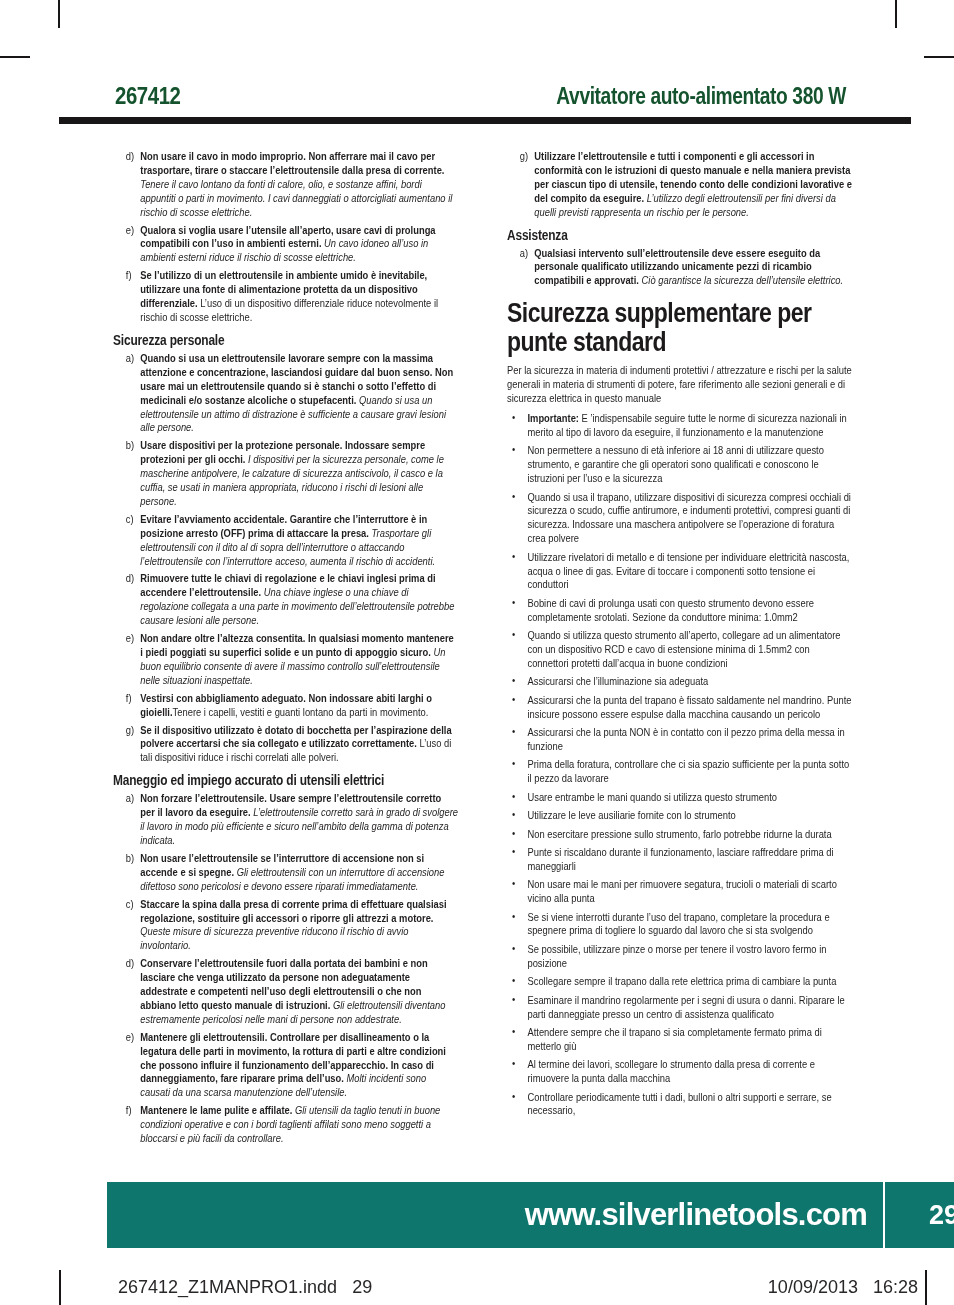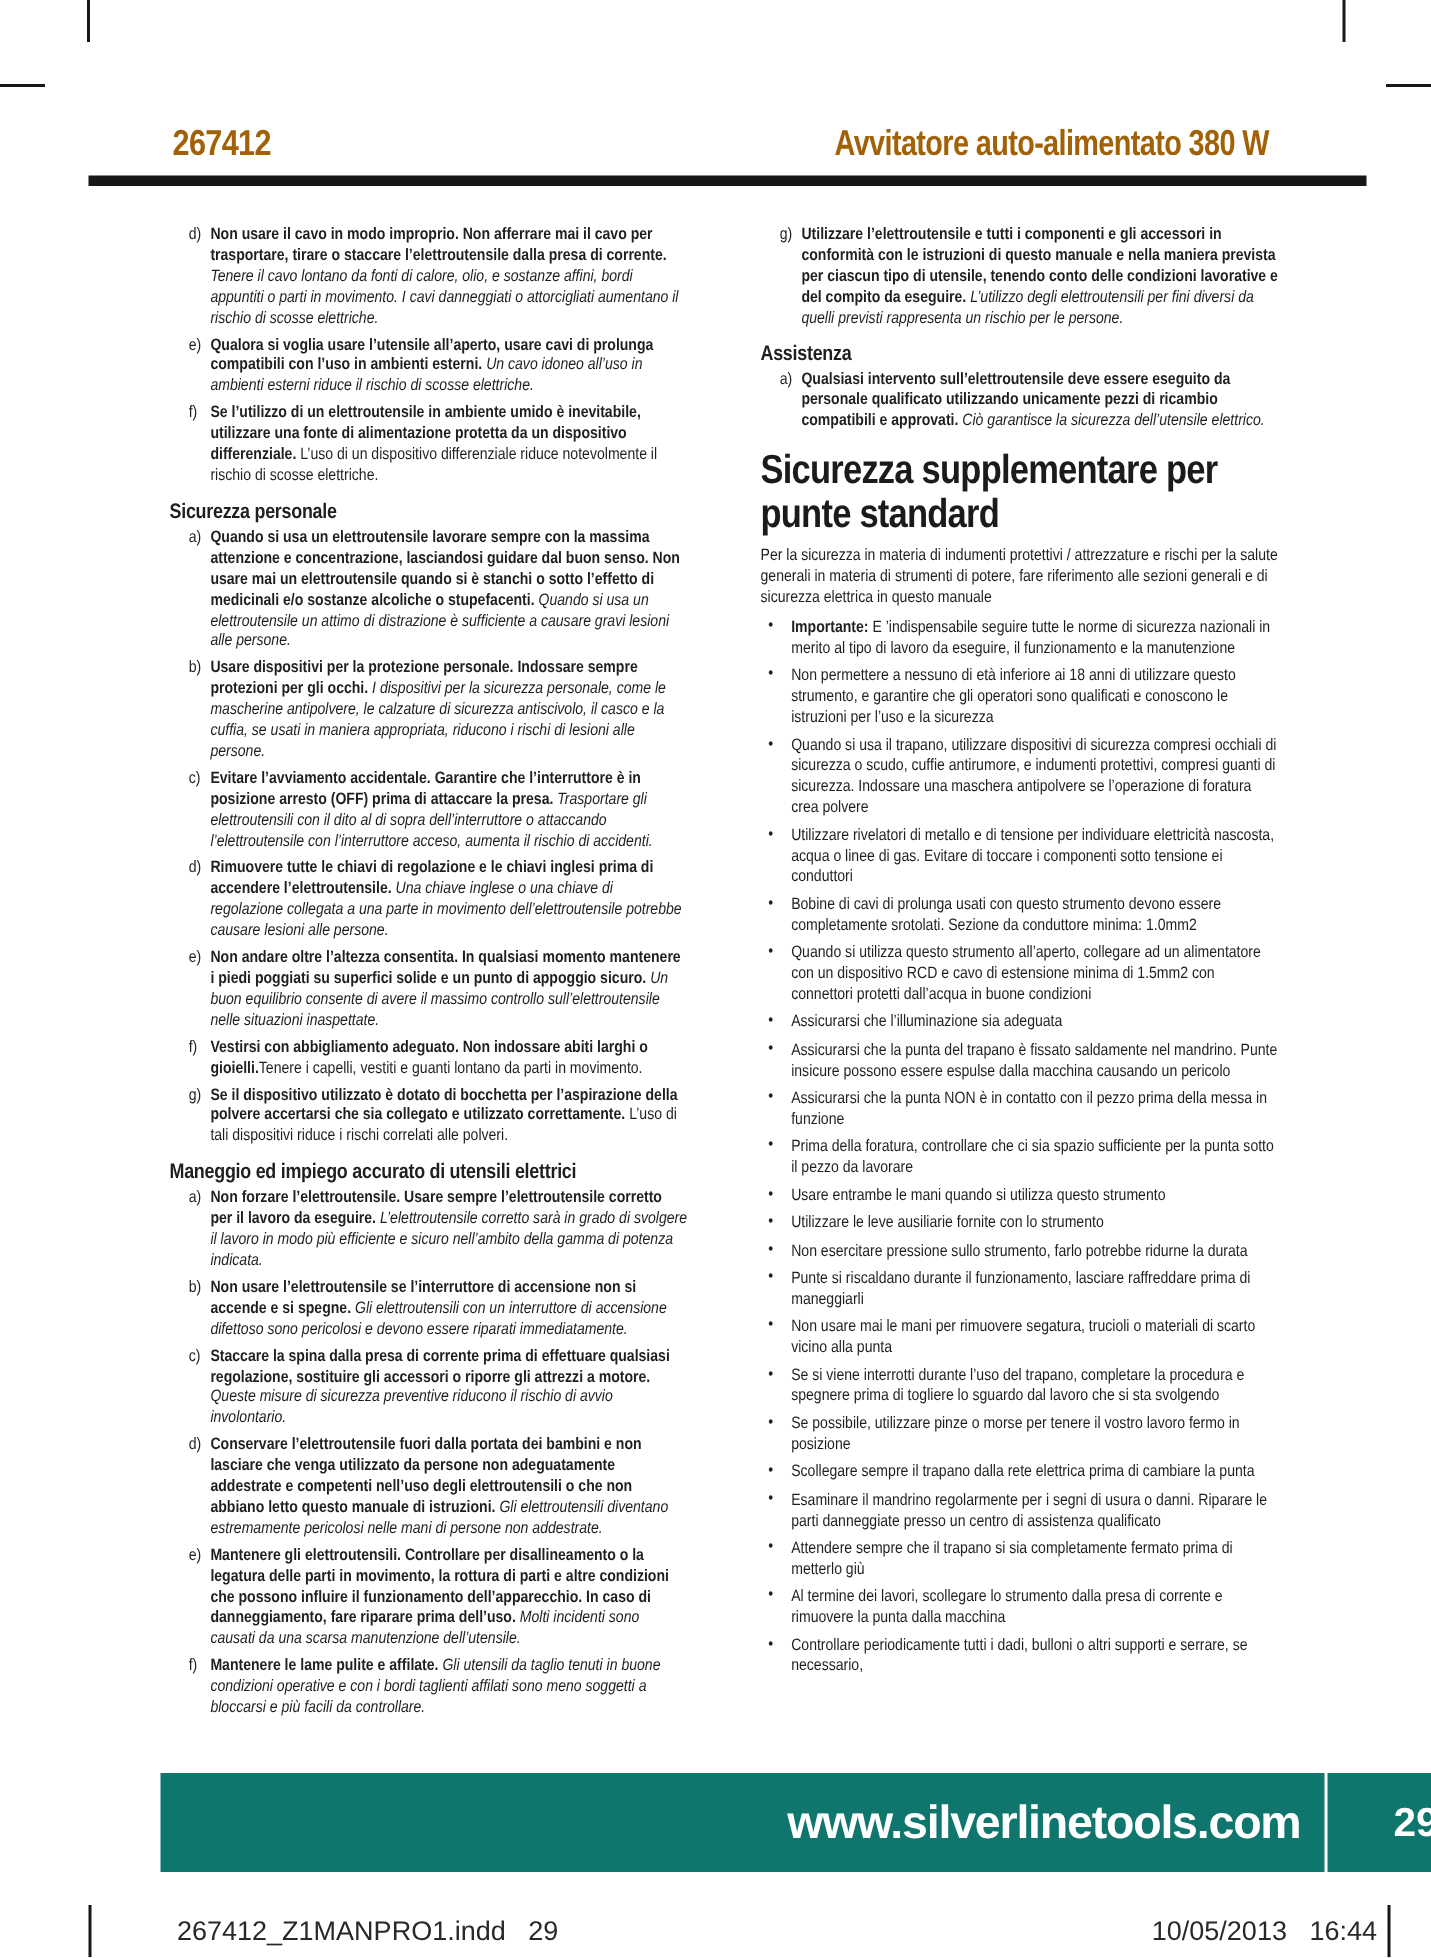--- a/index.html
+++ b/index.html
@@ -12,21 +12,21 @@
   .crop.tl-v { left:58px;  top:0;      width:2px;  height:28px; }
   .crop.tr-v { left:895px; top:0;      width:2px;  height:28px; }
   .crop.l-h  { left:0;     top:56px;   width:30px; height:2px;  }
   .crop.r-h  { left:924px; top:56px;   width:30px; height:2px;  }
   .crop.bl-v { left:59px;  top:1270px; width:2px;  height:35px; }
   .crop.br-v { left:925px; top:1270px; width:2px;  height:35px; }
 
   .header-row {
     position:absolute; left:115px; right:108px; top:80px; height:30px;
     display:flex; justify-content:space-between; align-items:flex-end;
-    font-weight:bold; font-size:24px; color:#a16207;
+    font-weight:bold; font-size:24px; color:#14532d;
   }
   .header-code  { display:inline-block; transform:scaleX(0.85); transform-origin:left bottom;  letter-spacing:-0.5px; }
   .header-title { display:inline-block; transform:scaleX(0.80); transform-origin:right bottom; letter-spacing:-0.5px; }
   .rule { position:absolute; left:59px; top:117px; width:852px; height:7px; background:#191617; }
 
   .col {
     position:absolute; top:150px; width:405px;
     transform:scaleX(0.852); transform-origin:top left;
     font-size:11px; line-height:13.9px; letter-spacing:0;
   }
@@ -133,16 +133,16 @@
   </div>
 
   <div class="footer-bar">
     <span class="footer-url">www.silverlinetools.com</span>
     <span class="footer-div"></span>
     <span class="footer-page">29</span>
   </div>
 
   <div class="print-footer">
     <span>267412_Z1MANPRO1.indd   29</span>
-    <span>10/05/2013   16:44</span>
+    <span>10/09/2013   16:28</span>
   </div>
 
 </div>
 
 </body></html>

